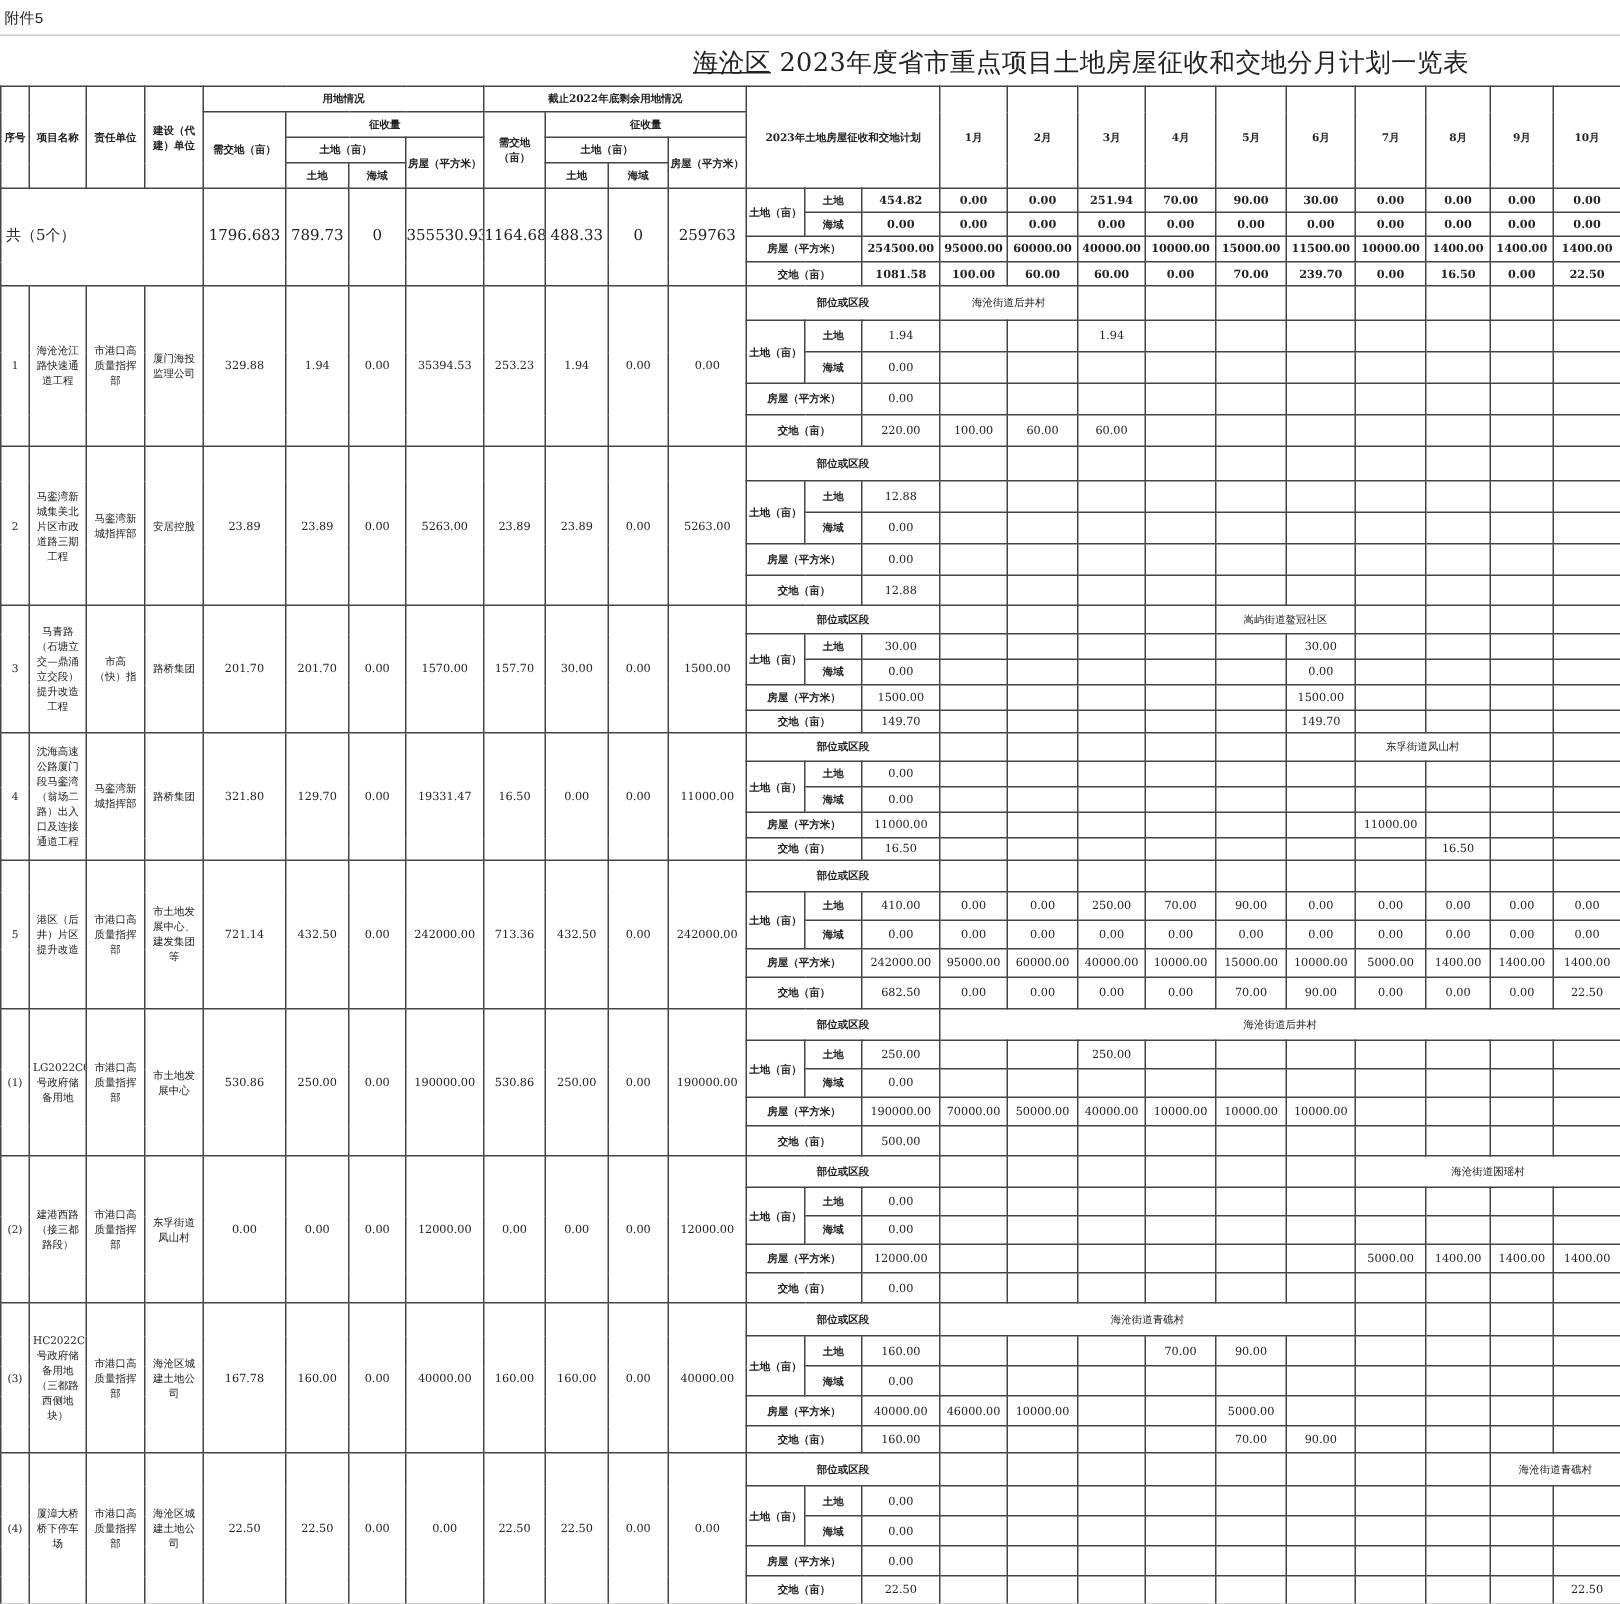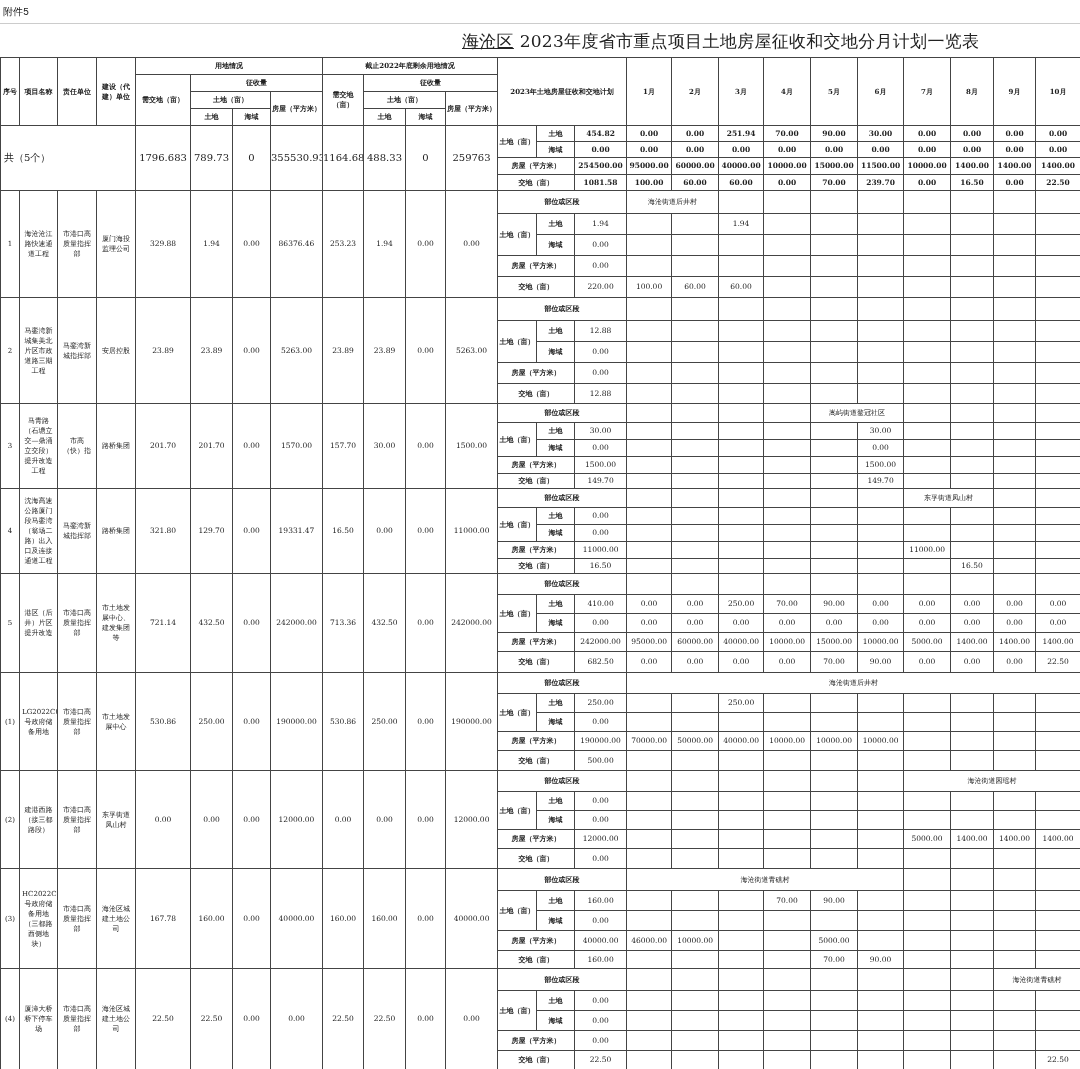--- a/index.html
+++ b/index.html
@@ -161,21 +161,21 @@
         <td class="num bold">22.50</td>
       </tr>
       <tr style="height: 23px;">
         <td rowspan="5">1</td>
         <td rowspan="5" class="vt">海沧沧江路快速通道工程</td>
         <td rowspan="5" class="vt">市港口高质量指挥部</td>
         <td rowspan="5" class="vt">厦门海投监理公司</td>
         <td rowspan="5" class="num">329.88</td>
         <td rowspan="5" class="num">1.94</td>
         <td rowspan="5" class="num">0.00</td>
-        <td rowspan="5" class="num">86376.46</td>
+        <td rowspan="5" class="num">35394.53</td>
         <td rowspan="5" class="num">253.23</td>
         <td rowspan="5" class="num">1.94</td>
         <td rowspan="5" class="num">0.00</td>
         <td rowspan="5" class="num">0.00</td>
         <td colspan="3" class="bold">部位或区段</td>
         <td colspan="2">海沧街道后井村</td>
         <td></td>
         <td></td>
         <td></td>
         <td></td>

